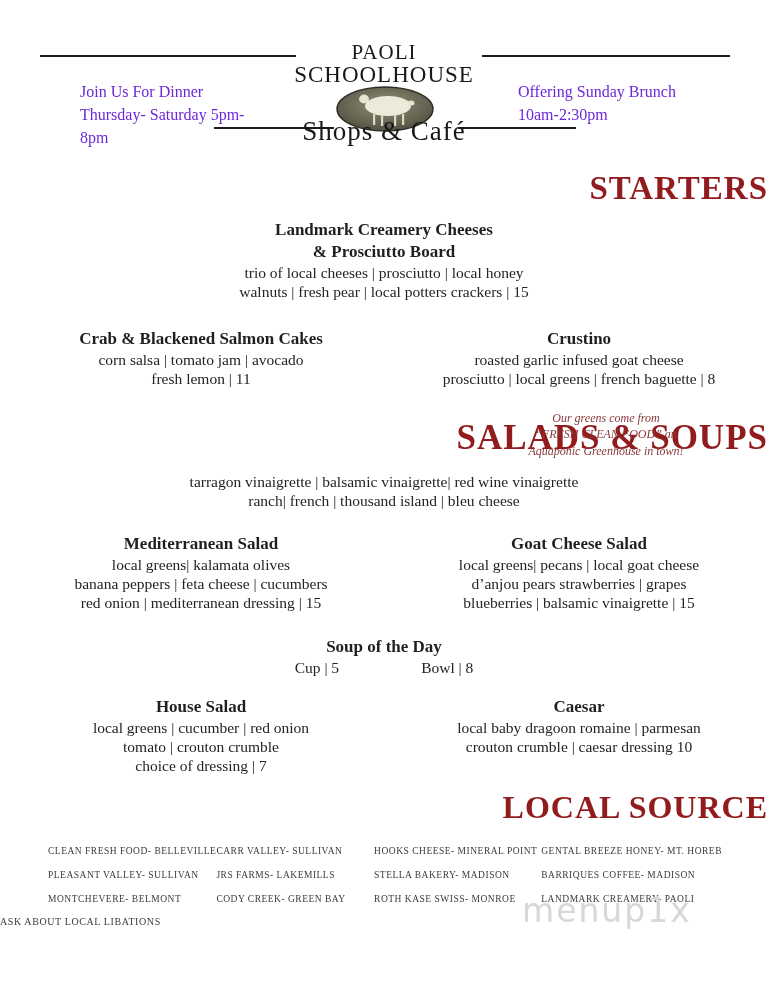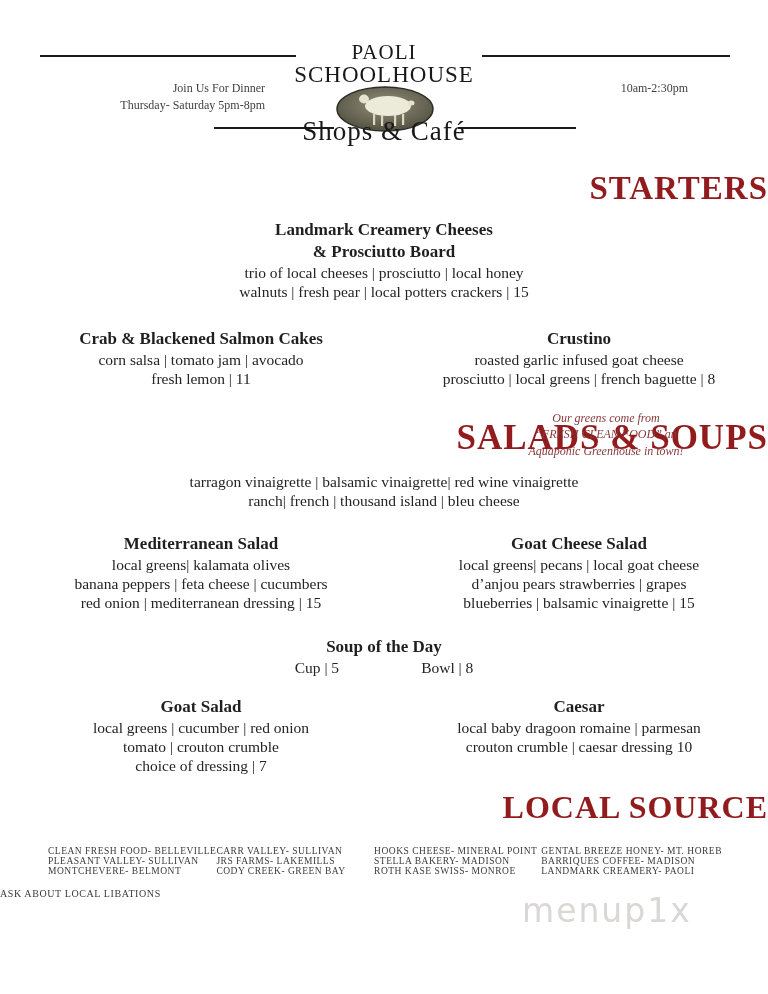--- a/index.html
+++ b/index.html
@@ -18,22 +18,22 @@
   .rule-bot-right   { left:458px; top:127px; width:118px; }
 
   .brand1 { position:absolute; left:0; right:0; top:40px;  text-align:center;
             font-size:21px; letter-spacing:1px; color:#181818; }
   .brand2 { position:absolute; left:0; right:0; top:62px;  text-align:center;
             font-size:23px; letter-spacing:1px; color:#181818; }
   .logo   { position:absolute; left:336px; top:86px; width:98px; height:46px; }
   .shops  { position:absolute; left:0; right:0; top:116px; text-align:center;
             font-size:27px; letter-spacing:1px; color:#181818; }
 
-  .tagline { position:absolute; top:80px; text-align:right;
-             color:#404040; font-size:12px; line-height:1.45; }
+  .tagline { position:absolute; top:80px; text-align:left;
+             color:#6d28d9; font-size:16px; line-height:1.45; }
   .tagline.left  { left:80px;  width:185px; }
   .tagline.right { left:518px; width:170px; }
 
   
   .sec-head { text-align:right; color:#921b1e; font-weight:bold; margin:0; }
   .sec-head.starters { font-size:33px; letter-spacing:1px; padding-top:10px; }
   .sec-head.salads   { font-size:35px; letter-spacing:1px; }
   .sec-head.local    { font-size:32px; letter-spacing:1px; margin-top:14px;padding-left:23px; }
 
   
@@ -52,21 +52,21 @@
 
   .dressings { margin-top:14px; }
   .salads-row { margin-top:22px; }
 
   .soup { margin-top:24px; text-align:center; }
   .soup-opts { display:flex; justify-content:center; gap:82px; }
   .row2 { margin-top:18px; }
 
   
   .suppliers { display:grid; grid-template-columns: 1.04fr 1fr 1.06fr 1.1fr;
-               padding:0 46px 0 48px; margin-top:20px; }
+               row-gap:14px; padding:0 46px 0 48px; margin-top:20px; }
   .supplier  { font-size:9.5px; letter-spacing:0.5px; color:#3b3b3b; white-space:nowrap; }
   .ask { text-align:left; font-size:10px; letter-spacing:0.6px;
          color:#3b3b3b; margin-top:12px; }
 
   .watermark { position:absolute; left:522px; top:891px;
                font-family:"DejaVu Sans", sans-serif; font-size:33px;
                letter-spacing:2px; color:#dad7d4; }
 </style>
 </head>
 <body>
@@ -103,20 +103,21 @@
       </svg>
     </div>
 
     <div class="shops">Shops &amp; Café</div>
 
     <div class="tagline left">
       <div>Join Us For Dinner</div>
       <div>Thursday- Saturday 5pm-8pm</div>
     </div>
     <div class="tagline right">
+      <div>Offering Sunday Brunch</div>
       <div>10am-2:30pm</div>
     </div>
   </header>
 
   <h1 class="sec-head starters">STARTERS</h1>
 
   <div class="featured">
     <div class="item-name">Landmark Creamery Cheeses</div>
     <div class="item-name">&amp; Prosciutto Board</div>
     <div class="item-line">trio of local cheeses | prosciutto | local honey</div>
@@ -168,21 +169,21 @@
   <div class="soup">
     <div class="item-name">Soup of the Day</div>
     <div class="soup-opts">
       <span class="item-line">Cup | 5</span>
       <span class="item-line">Bowl | 8</span>
     </div>
   </div>
 
   <div class="two-col row2">
     <div class="col">
-      <div class="item-name">Goat Salad</div>
+      <div class="item-name">House Salad</div>
       <div class="item-line">local greens | cucumber | red onion</div>
       <div class="item-line">tomato | crouton crumble</div>
       <div class="item-line">choice of dressing | 7</div>
     </div>
     <div class="col">
       <div class="item-name">Caesar</div>
       <div class="item-line">local baby dragoon romaine | parmesan</div>
       <div class="item-line">crouton crumble | caesar dressing 10</div>
     </div>
   </div>

